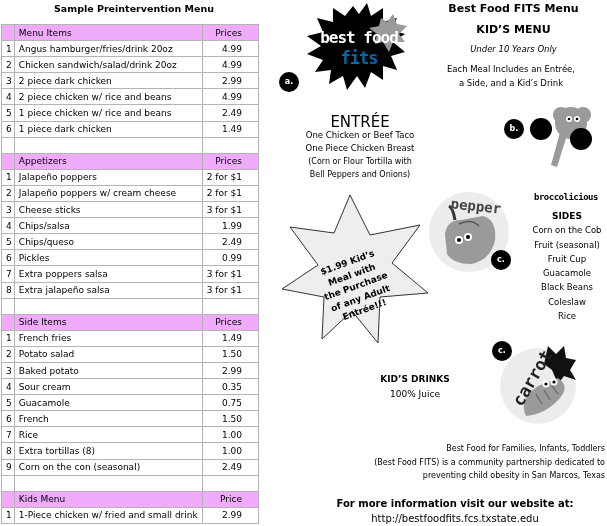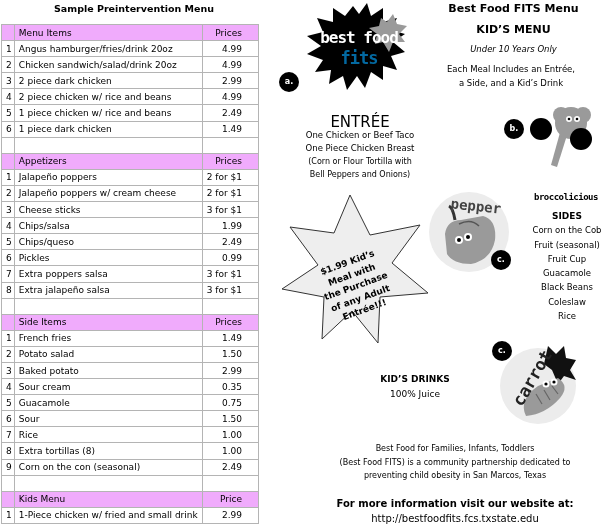--- a/index.html
+++ b/index.html
@@ -26,21 +26,21 @@
   .entree { left: 285px; top: 116px; width: 150px; font-size: 8.5px; line-height: 13px; }
   .entree .h { font-weight: normal; font-size: 15px; }
   .entree .small { font-size: 8px; }
 
   .sides { left: 522px; top: 209px; width: 90px; font-size: 8.5px; line-height: 14.3px; }
   .sides .h { font-weight: bold; font-size: 9px; }
 
   .drinks { left: 345px; top: 372px; width: 140px; font-size: 9px; line-height: 15px; }
   .drinks .h { font-weight: bold; }
 
-  .footer { left: 305px; top: 442px; width: 300px; font-size: 8px; line-height: 13.5px; }
+  .footer { left: 305px; top: 442px; width: 300px; font-size: 8px; line-height: 13.5px; text-align: right; }
   .footer2 { left: 305px; top: 496px; width: 300px; font-size: 10px; line-height: 15px; }
   .footer2 .h { font-weight: bold; }
 
   .badge { width: 20px; height: 20px; border-radius: 50%; background: #000; color: #fff; font-size: 8px; font-weight: bold; text-align: center; line-height: 20px; }
 
   .star-text { left: 303px; top: 255px; width: 106px; transform: rotate(-20deg); font-size: 9px; font-weight: bold; line-height: 12.5px; }
 </style>
 </head>
 <body>
 
@@ -166,21 +166,21 @@
         <td>Sour cream</td>
         <td class="price">0.35</td>
       </tr>
     <tr>
         <td class="num">5</td>
         <td>Guacamole</td>
         <td class="price">0.75</td>
       </tr>
     <tr>
         <td class="num">6</td>
-        <td>Sour</td>
+        <td>French</td>
         <td class="price">1.50</td>
       </tr>
     <tr>
         <td class="num">7</td>
         <td>Rice</td>
         <td class="price">1.00</td>
       </tr>
     <tr>
         <td class="num">8</td>
         <td>Extra tortillas (8)</td>

